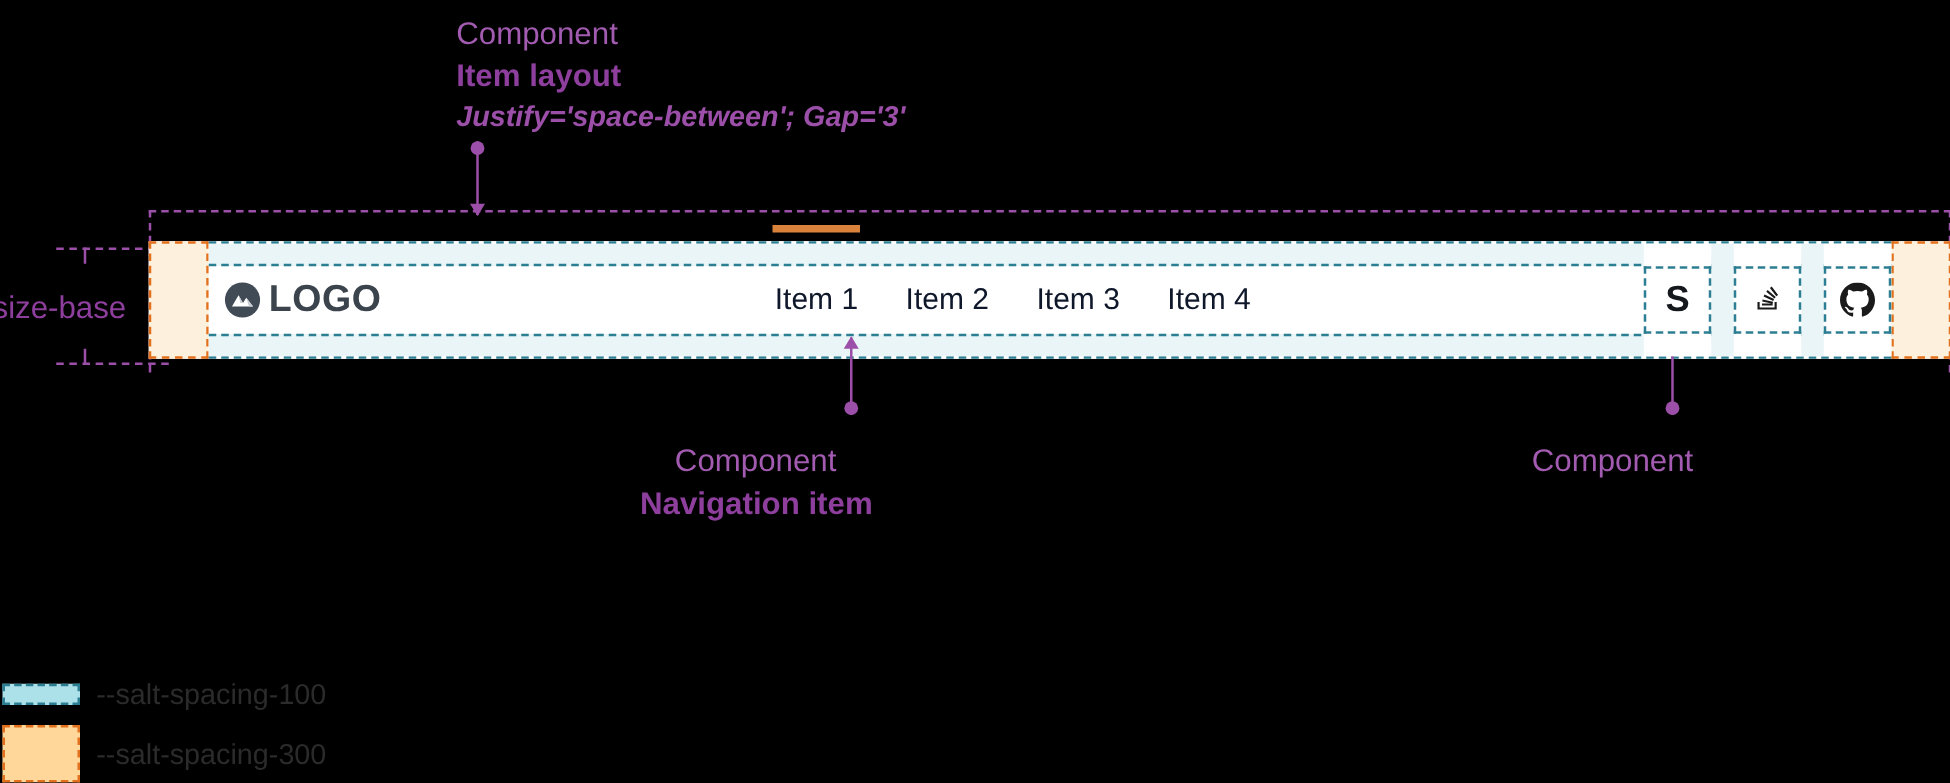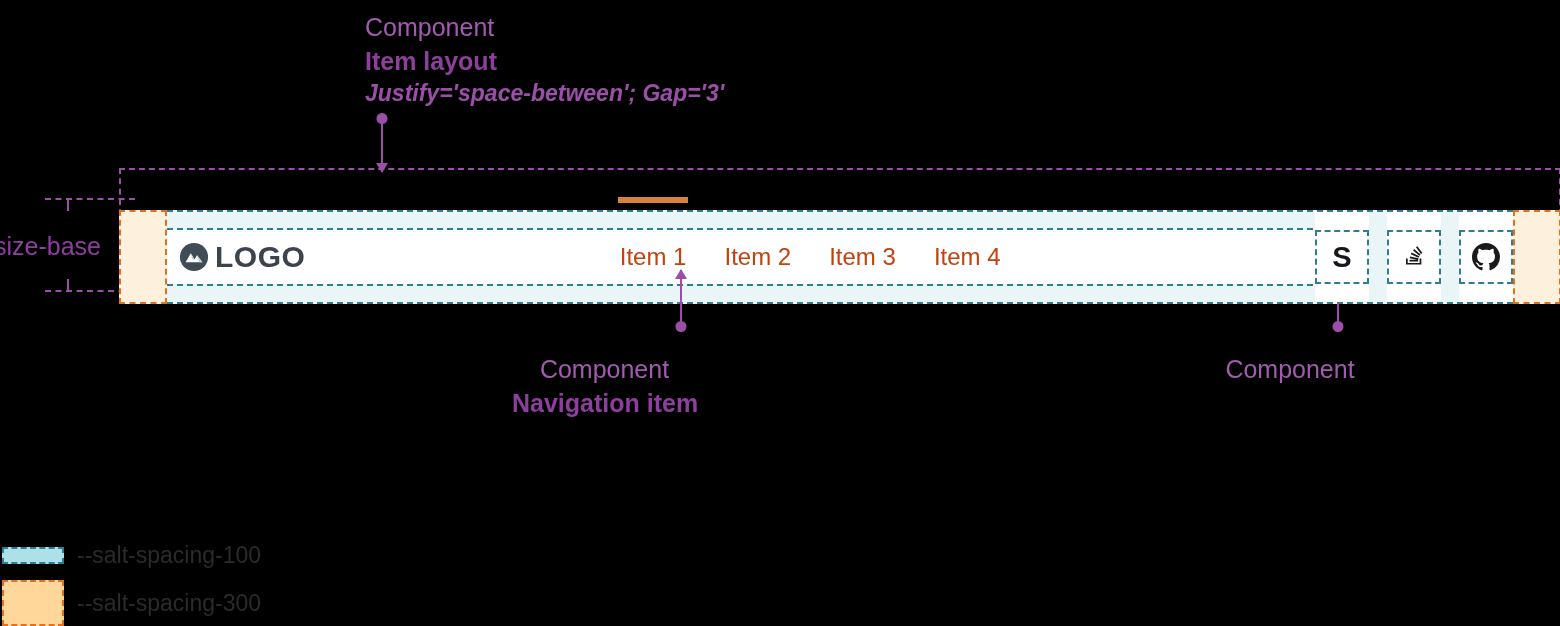--- a/index.html
+++ b/index.html
@@ -202,21 +202,21 @@
 
   
   .nav-items {
     display: flex;
     align-items: center;
     gap: 34px;
   }
   .nav-item {
     position: relative;
     font-size: 24px;
-    color: #c2410c;
+    color: #0f172a;
     padding: 0 2px;
     white-space: nowrap;
   }
   .nav-item .active-bar {
     position: absolute;
     left: 0;
     right: 0;
     top: -46px;
     height: 6px;
     background: #d9823b;
@@ -319,21 +319,21 @@
   <div class="flex-outline" style="left:119px; top:168px; width:1442px; height:130px;"></div>
 
   <div class="dim-bracket" style="left:45px; top:198px; width:90px; height:94px;">
     <div class="dim-line top"></div>
     <div class="dim-line bottom"></div>
     <div class="dim-cap top"></div>
     <div class="dim-cap bottom"></div>
   </div>
   <div class="dim-label" style="left:-6px; top:232px;">size-base</div>
 
-  <div class="navbar" style="left:119px; top:210px; width:1442px; height:94px;">
+  <div class="navbar" style="left:119px; top:193px; width:1442px; height:94px;">
 
     <div class="pad-300" style="width:48px;"></div>
 
     <div class="content-region">
       <div class="band-100 top"></div>
       <div class="band-100 bottom"></div>
 
       <div class="nav-inner">
 
         <div class="logo-group">

